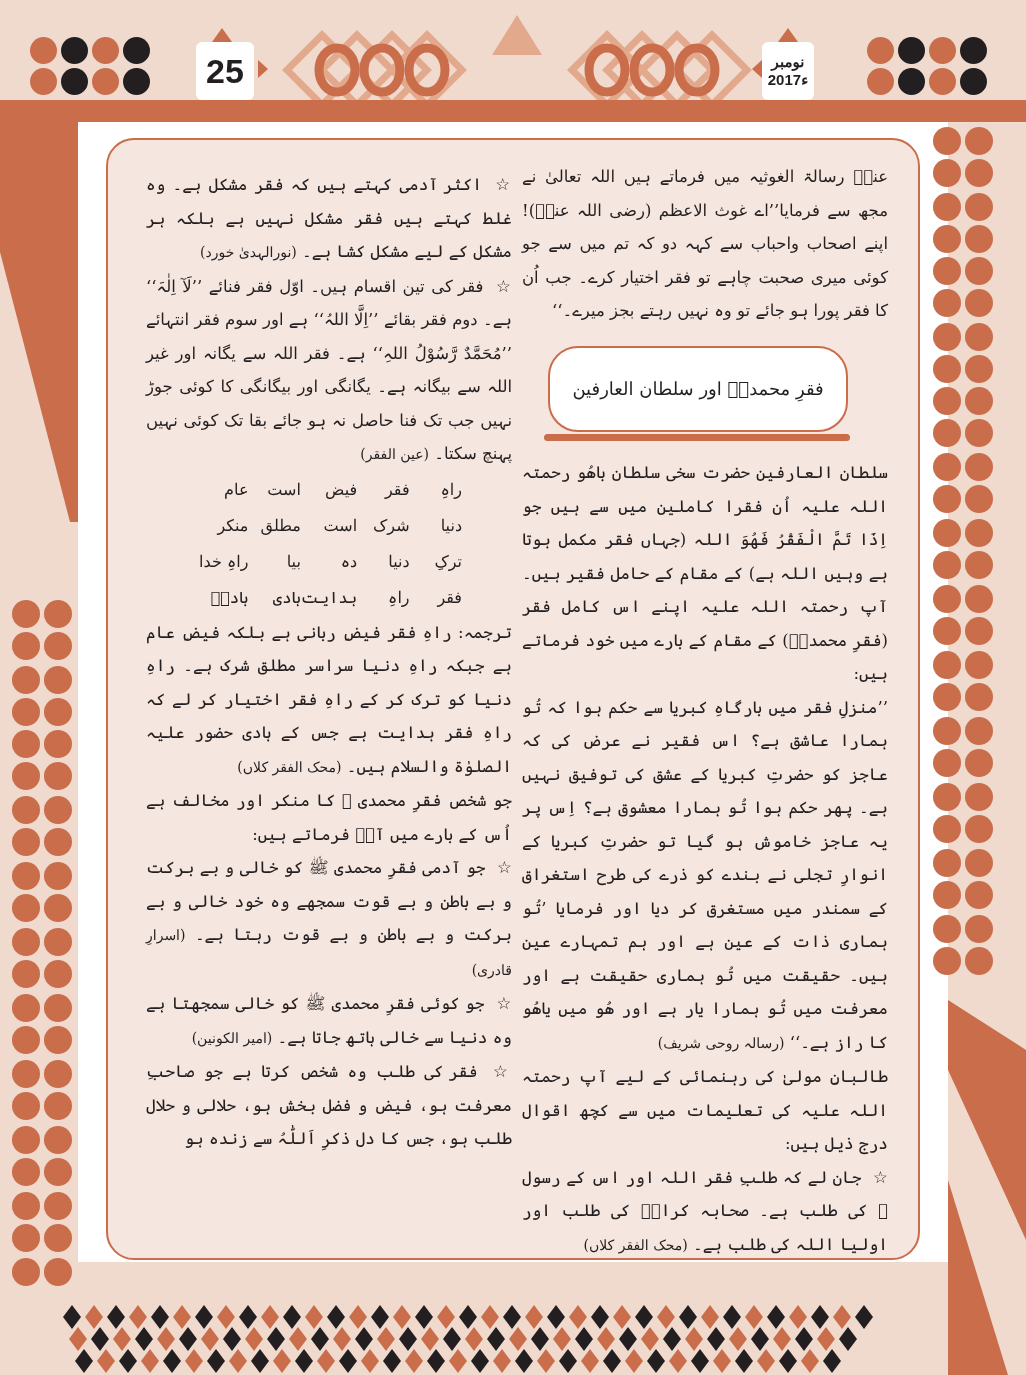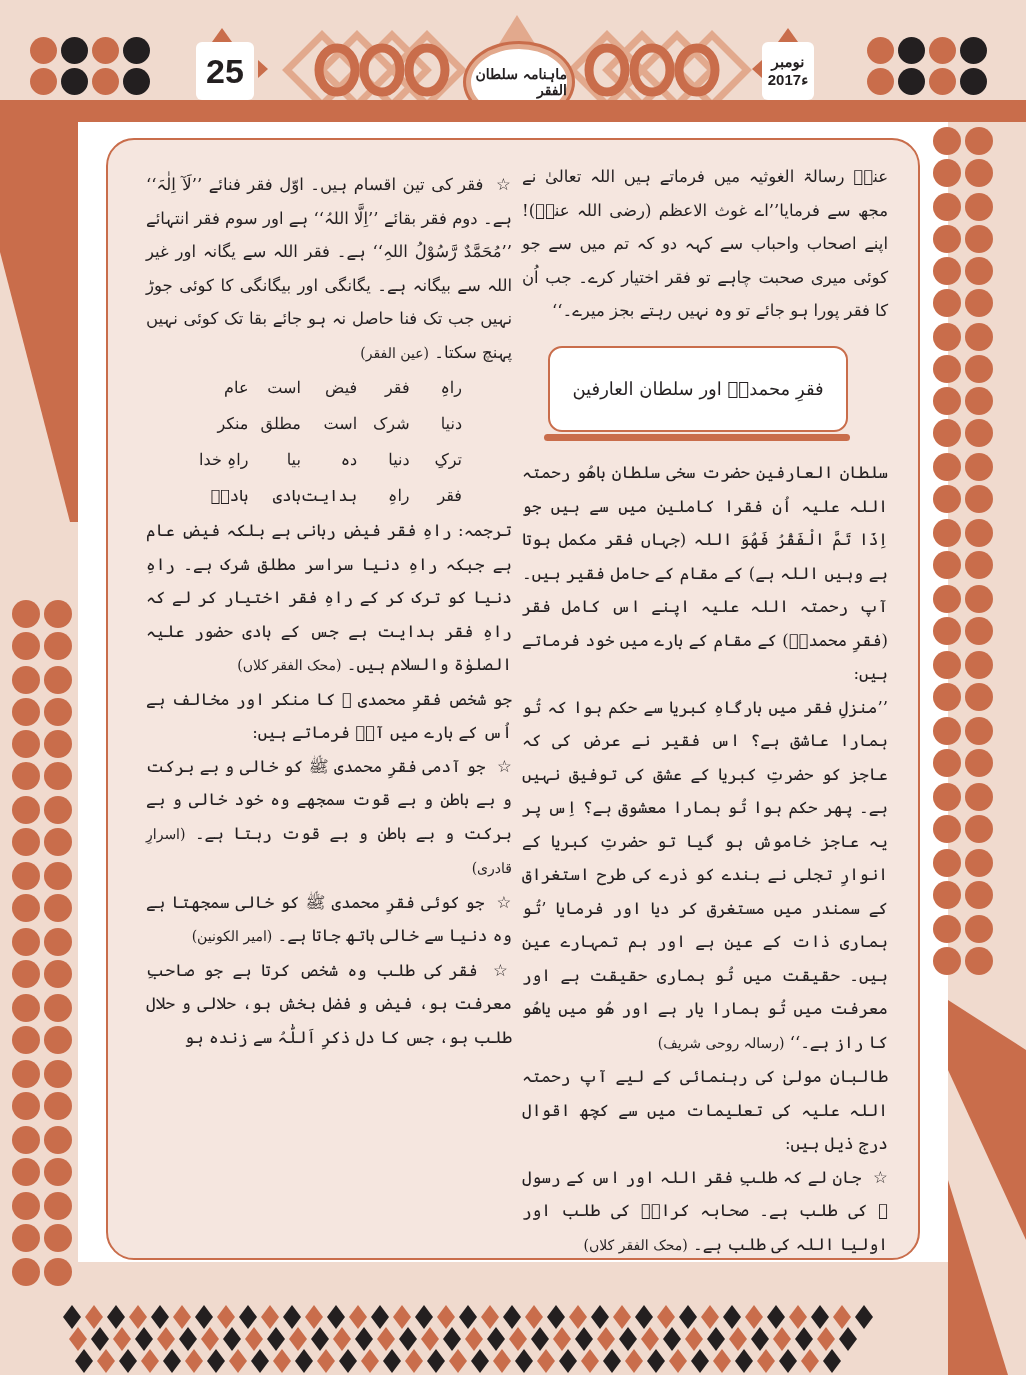--- a/index.html
+++ b/index.html
@@ -22,21 +22,21 @@
   #left-wedge{left:0;top:122px;width:78px;height:400px;}
   
   #white-frame{left:78px;top:122px;width:870px;height:1140px;background:#fff;}
   #content-panel{left:106px;top:138px;width:814px;height:1122px;background:#f5e6df;border:2px solid #c96d4b;border-radius:28px;box-sizing:border-box;}
   .col{position:absolute;direction:rtl;text-align:justify;text-align-last:right;font-family:"DejaVu Serif",serif;font-size:16.5px;line-height:33.5px;color:#231f20;}
   .col p{margin:0;}
   .star{color:#231f20;margin-left:6px;}
   .cite{font-size:14px;}
   #right-col{left:522px;top:160px;width:366px;}
   #left-col{left:146px;top:168px;width:366px;}
-  #title-box{left:548px;top:346px;width:300px;height:86px;background:#fff;border:2px solid #c96d4b;border-radius:14px;box-sizing:border-box;display:flex;flex-direction:column;align-items:center;justify-content:center;font-family:"DejaVu Serif",serif;font-size:18px;line-height:34px;color:#231f20;direction:rtl;}
+  #title-box{left:548px;top:346px;width:300px;height:86px;background:#fff;border:2px solid #c96d4b;border-radius:30px;box-sizing:border-box;display:flex;flex-direction:column;align-items:center;justify-content:center;font-family:"DejaVu Serif",serif;font-size:18px;line-height:34px;color:#231f20;direction:rtl;}
   #title-underline{left:544px;top:434px;width:306px;height:7px;background:#c96d4b;border-radius:4px;}
   .poem{display:grid;grid-template-columns:repeat(5,1fr);text-align:center;direction:rtl;padding:0 50px;font-size:16px;line-height:36px;}
   
   #right-dots{left:930px;top:125px;width:96px;}
   
   #right-wedge{left:948px;top:1000px;width:78px;height:375px;}
   
   #diamonds{left:55px;top:1305px;width:910px;height:70px;}
 </style>
 </head>
@@ -74,23 +74,20 @@
     </g>
     <g fill="none" stroke="#c96d4b" stroke-width="9">
       <ellipse cx="55" cy="55" rx="18" ry="22"></ellipse>
       <ellipse cx="100" cy="55" rx="18" ry="22"></ellipse>
       <ellipse cx="145" cy="55" rx="18" ry="22"></ellipse>
       <ellipse cx="325" cy="55" rx="18" ry="22"></ellipse>
       <ellipse cx="370" cy="55" rx="18" ry="22"></ellipse>
       <ellipse cx="415" cy="55" rx="18" ry="22"></ellipse>
     </g>
   </svg>
-  <div id="logo-oval" class="abs">
-    <span style="direction:rtl;font-size:14px;font-weight:bold;">ماہنامہ سلطان الفقر</span>
-  </div>
 
   <div class="tri-up" style="left:778px;top:28px"></div>
   <div class="tri-dn" style="left:778px;top:100px"></div>
   <div class="tri-l" style="left:752px;top:60px"></div>
   <div class="tabbox" style="left:762px;top:42px;width:52px;height:58px;flex-direction:column;font-size:15px;line-height:18px;">
     <span style="font-family:'DejaVu Serif',serif;">نومبر</span>
     <span>2017ء</span>
   </div>
 
   <div class="abs" style="left:867px;top:37px;width:130px;height:62px;">
@@ -237,20 +234,25 @@
   <p>طالبانِ مولیٰ کی رہنمائی کے لیے آپ رحمتہ اللہ علیہ کی تعلیمات میں سے کچھ اقوال درج ذیل ہیں:</p>
   <p>
     <span class="star">☆</span>
     <span>جان لے کہ طلبِ فقر اللہ اور اس کے رسول ﷺ کی طلب ہے۔ صحابہ کرامؓ کی طلب اور اولیا اللہ کی طلب ہے۔</span>
     <span class="cite">(محک الفقر کلاں)</span>
   </p>
 
 </div>
 
 <div id="left-col" class="col abs">
+  <p>
+    <span class="star">☆</span>
+    <span>اکثر آدمی کہتے ہیں کہ فقر مشکل ہے۔ وہ غلط کہتے ہیں فقر مشکل نہیں ہے بلکہ ہر مشکل کے لیے مشکل کشا ہے۔</span>
+    <span class="cite">(نورالہدیٰ خورد)</span>
+  </p>
   <p>
     <span class="star">☆</span>
     <span>فقر کی تین اقسام ہیں۔ اوّل فقر فنائے ’’لَآ اِلٰہَ‘‘ ہے۔ دوم فقر بقائے ’’اِلَّا اللہُ‘‘ ہے اور سوم فقر انتہائے ’’مُحَمَّدٌ رَّسُوْلُ اللہِ‘‘ ہے۔ فقر اللہ سے یگانہ اور غیر اللہ سے بیگانہ ہے۔ یگانگی اور بیگانگی کا کوئی جوڑ نہیں جب تک فنا حاصل نہ ہو جائے بقا تک کوئی نہیں پہنچ سکتا۔</span>
     <span class="cite">(عین الفقر)</span>
   </p>
   <div class="poem">
     <span>راہِ</span>
     <span>فقر</span>
     <span>فیض</span>
     <span>است</span>

